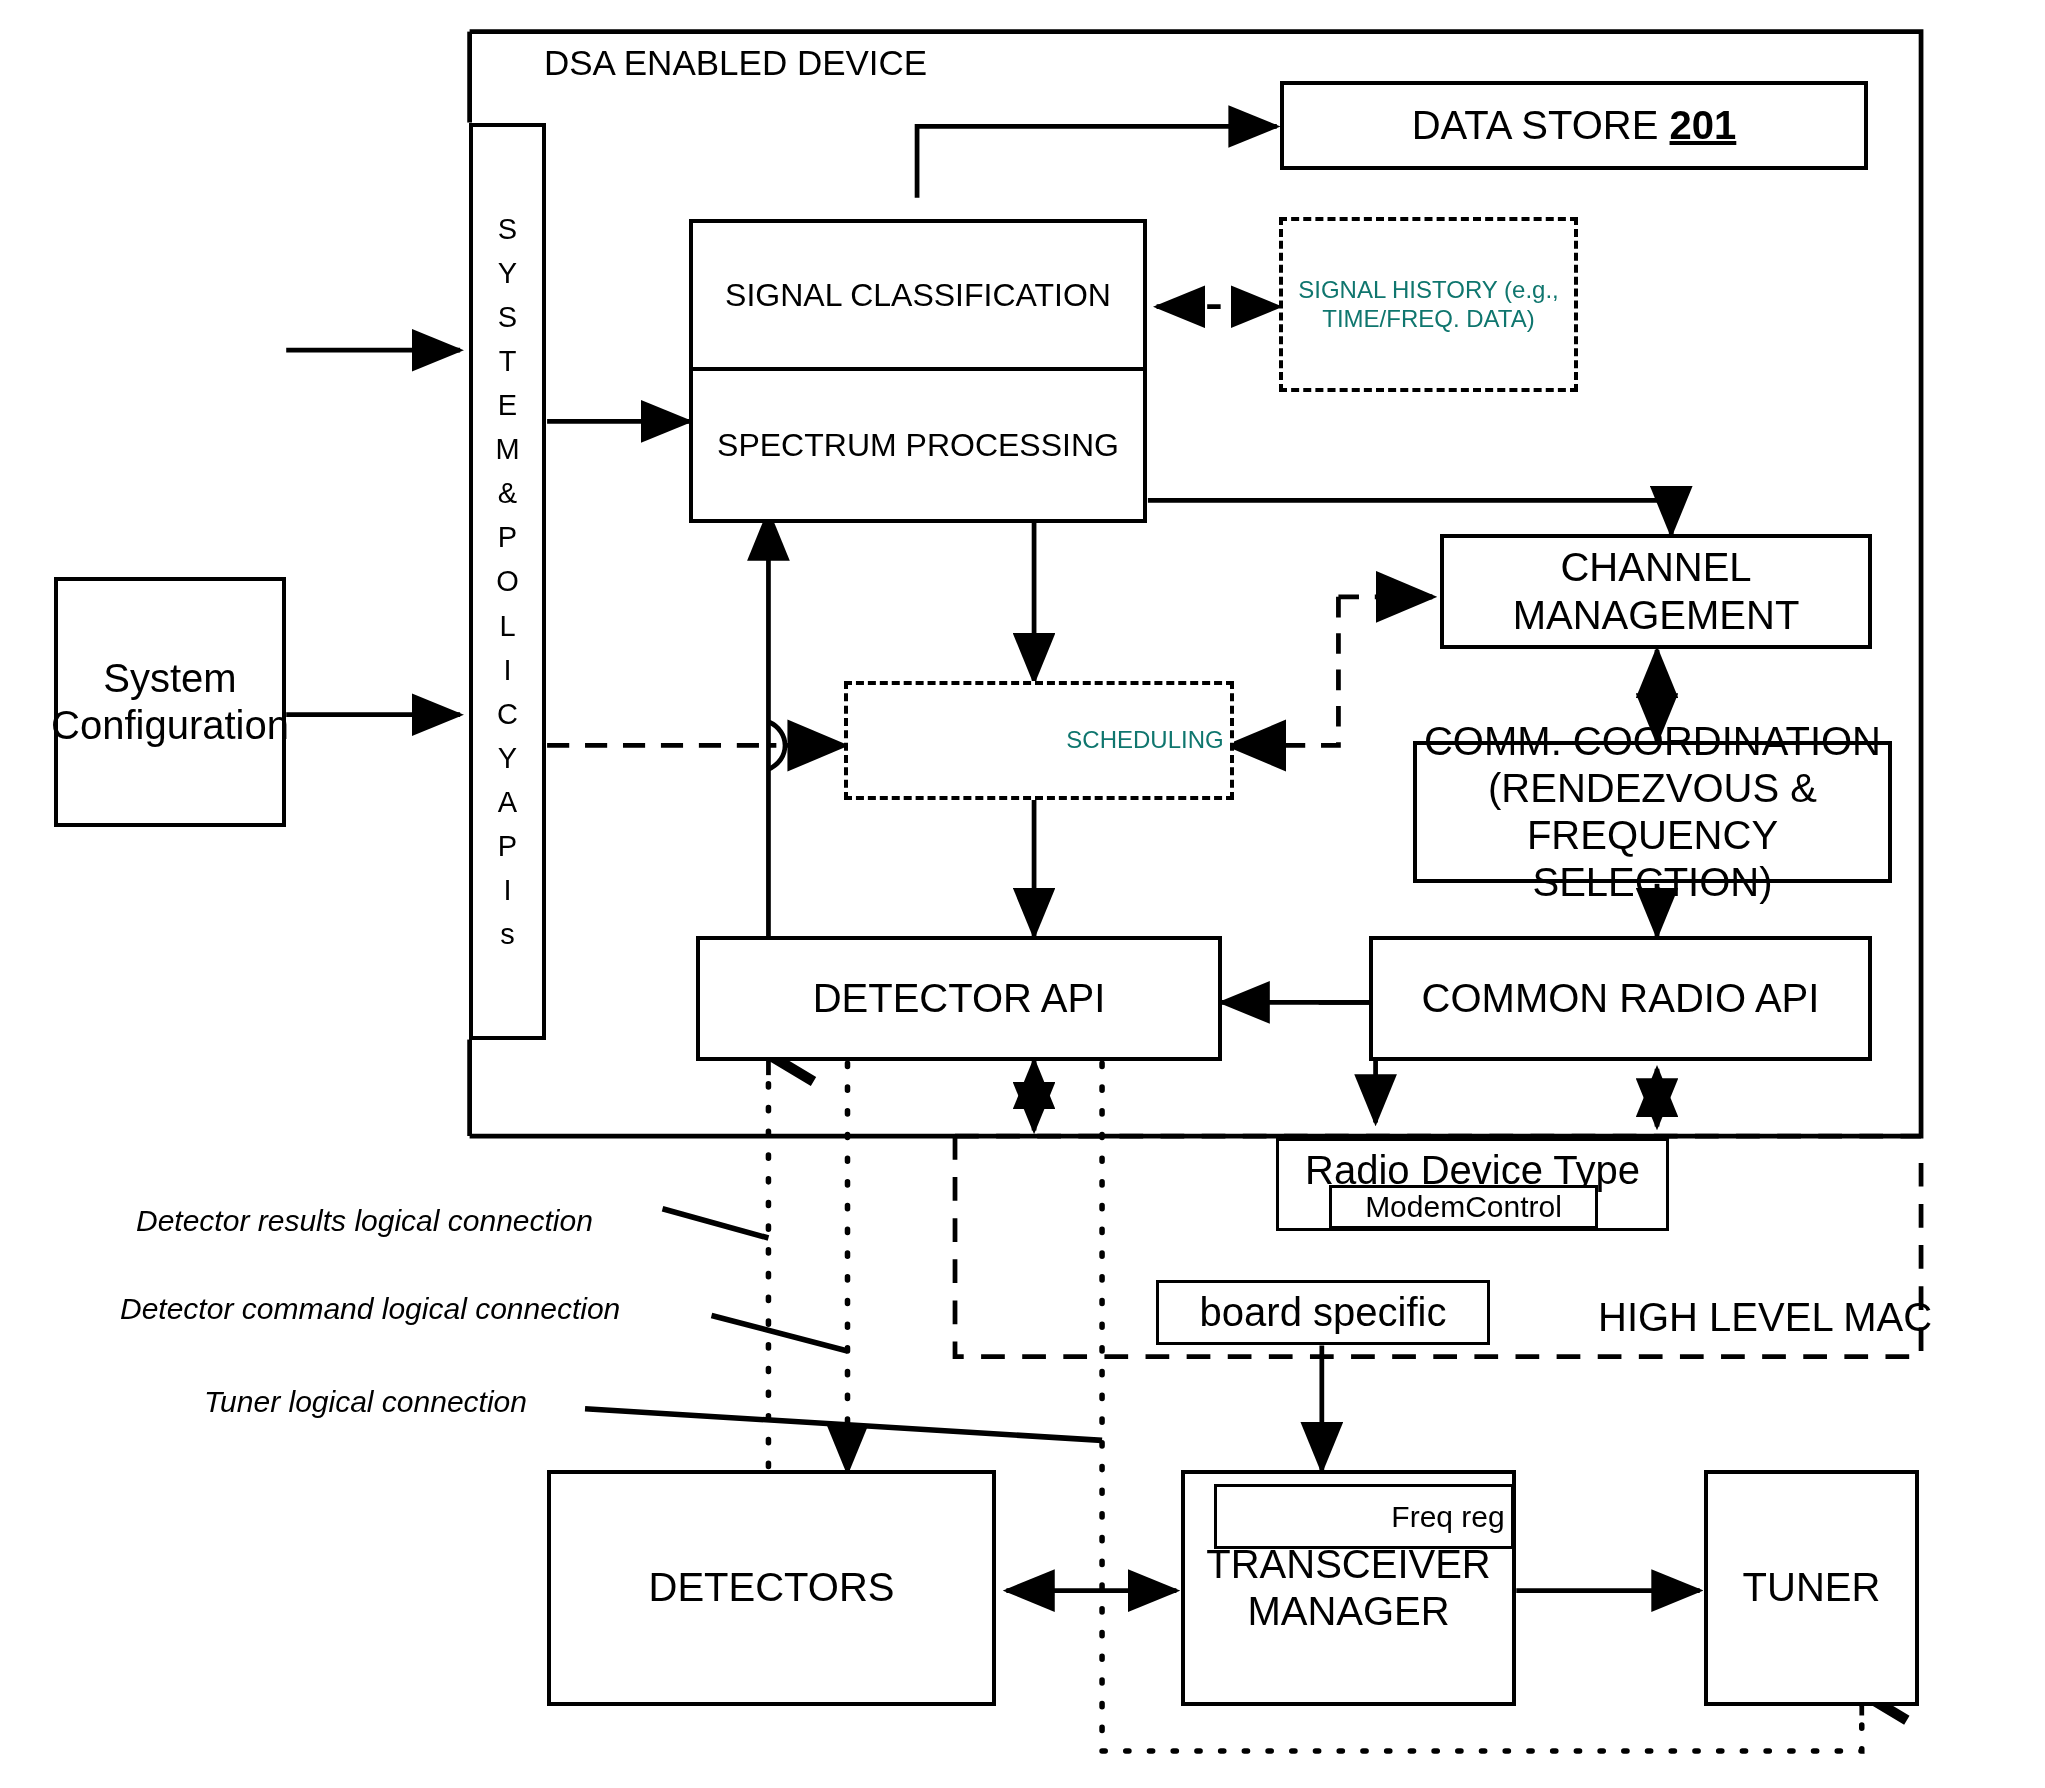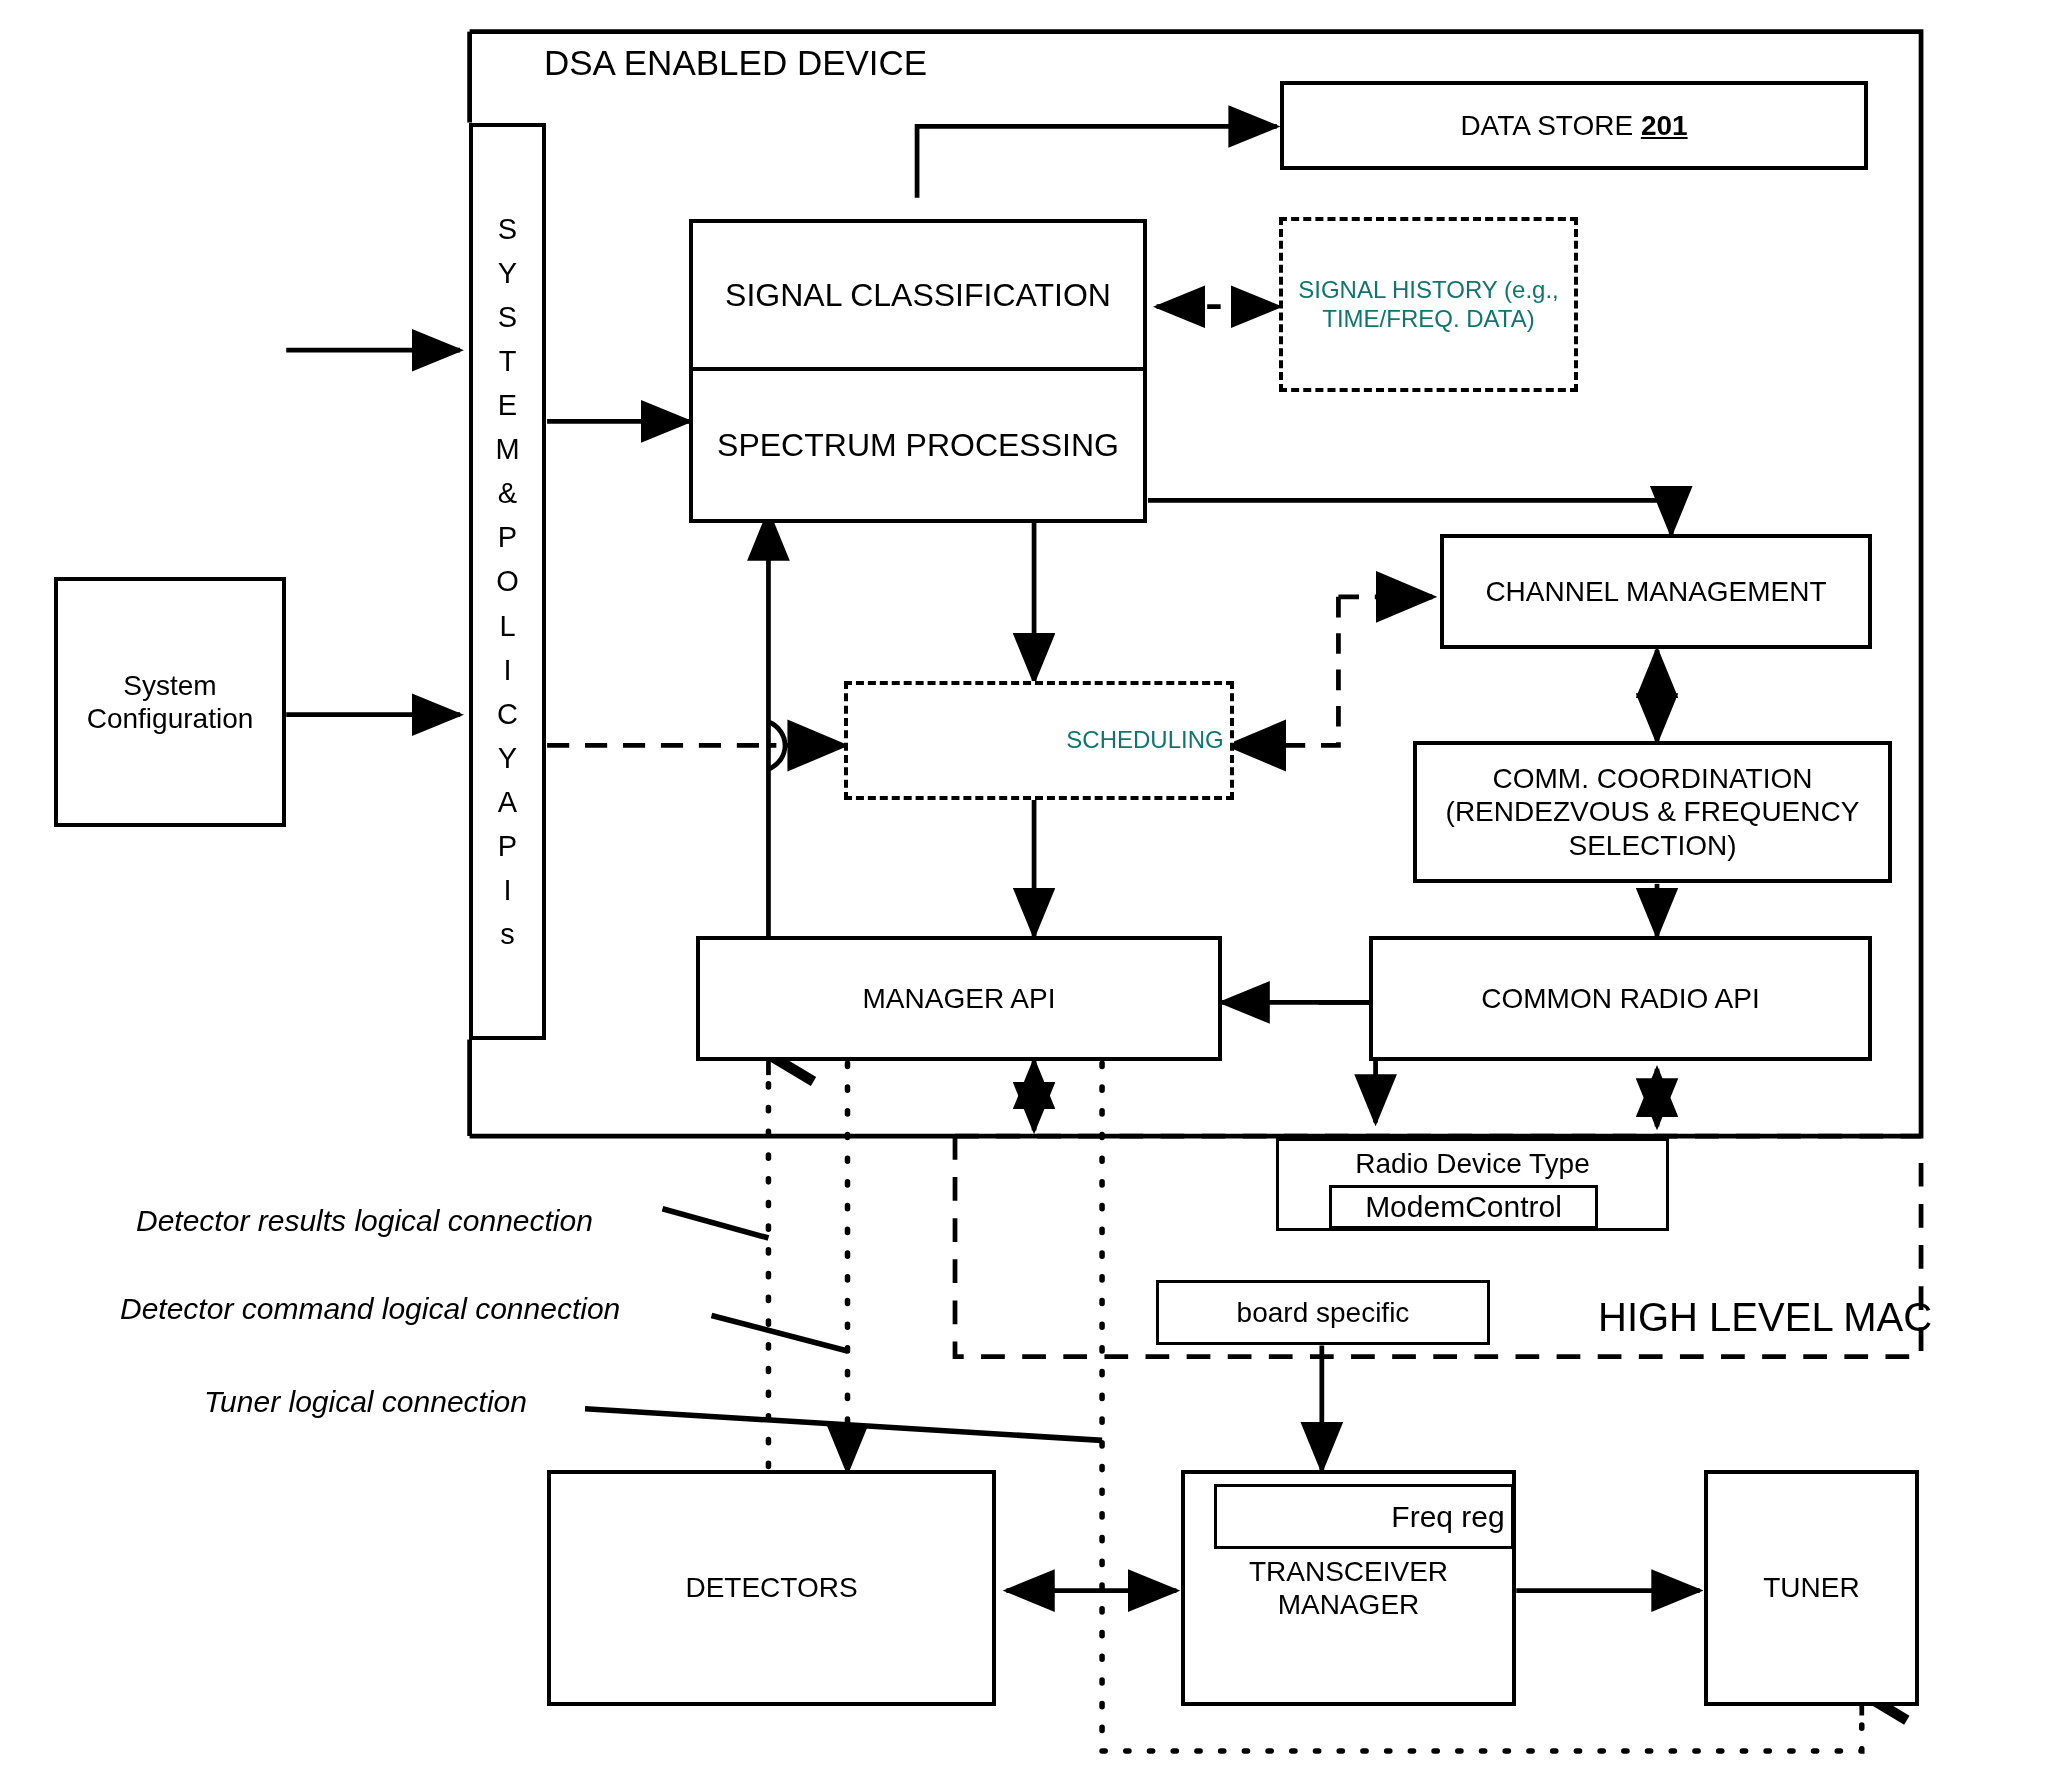--- a/index.html
+++ b/index.html
@@ -1,21 +1,21 @@
 <!DOCTYPE html>
 <html style="font-size:12.6px"><head>
 <meta charset="utf-8">
 <style>
   html,body{margin:0;padding:0;background:#fff;}
   body{font-family:"Liberation Sans", sans-serif;}
   #stage{position:relative;width:2046px;height:1789px;background:#fff;overflow:hidden;}
   svg#wires{position:absolute;left:0;top:0;width:2046px;height:1789px;}
   .bx{position:absolute;box-sizing:border-box;border:4px solid #000;background:#fff;
       display:flex;align-items:center;justify-content:center;text-align:center;
-      font-size:28px;color:#000;line-height:1.18;padding:3.2px 6.3px;}
+      font-size:40px;color:#000;line-height:1.18;padding:3.2px 6.3px;}
   .bx.thin{border-width:3.2px;}
   .dashbx{position:absolute;box-sizing:border-box;border:4.7px dashed #000;background:#fff;
       display:flex;align-items:center;justify-content:center;text-align:center;
       font-size:24px;color:#0f766e;line-height:1.2;padding:3.2px 6.3px;}
   .plain{position:absolute;font-size:40px;color:#000;white-space:pre;}
   .legend{position:absolute;font-size:30px;font-style:italic;color:#000;white-space:nowrap;
       font-family:"Liberation Sans", sans-serif;}
   .vert{position:absolute;box-sizing:border-box;border:4px solid #000;background:#fff;}
   .vertletters{position:absolute;left:0;right:0;top:0;bottom:0;display:flex;
       flex-direction:column;align-items:center;justify-content:center;
@@ -175,21 +175,21 @@
 
   <div class="bx" style="left:1413px;top:741px;width:479px;height:142px;">
     <span>COMM. COORDINATION (RENDEZVOUS &amp; FREQUENCY SELECTION)</span>
   </div>
 
   <div class="dashbx" style="left:844px;top:681px;width:390px;height:119px;justify-content:flex-end;">
     <span>SCHEDULING</span>
   </div>
 
   <div class="bx" style="left:696px;top:936px;width:526px;height:125px;">
-    <span>MANAGER API</span>
+    <span>DETECTOR API</span>
   </div>
 
   <div class="bx" style="left:1369px;top:936px;width:503px;height:125px;">
     <span>COMMON RADIO API</span>
   </div>
 
   <div class="bx thin" style="left:1276px;top:1138px;width:393px;height:93px;align-items:flex-start;">
     <span style="margin-top:3.2px;">Radio Device Type</span>
   </div>
   <div class="innerbox" style="left:1329px;top:1185px;width:269px;height:44px;">

